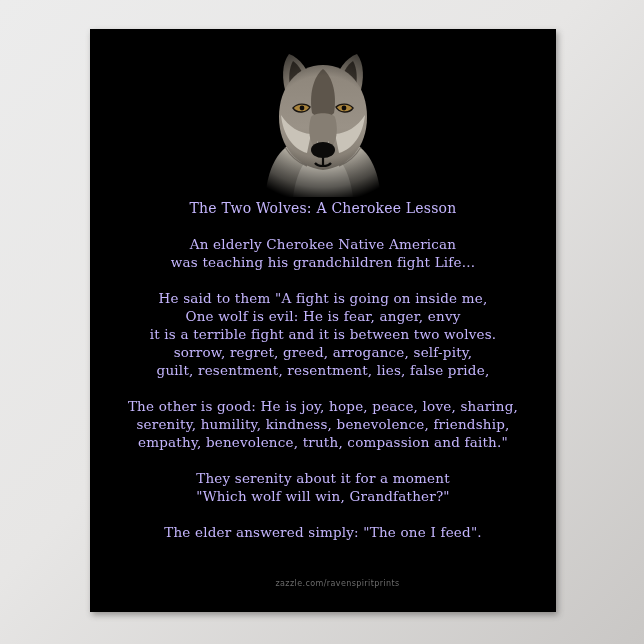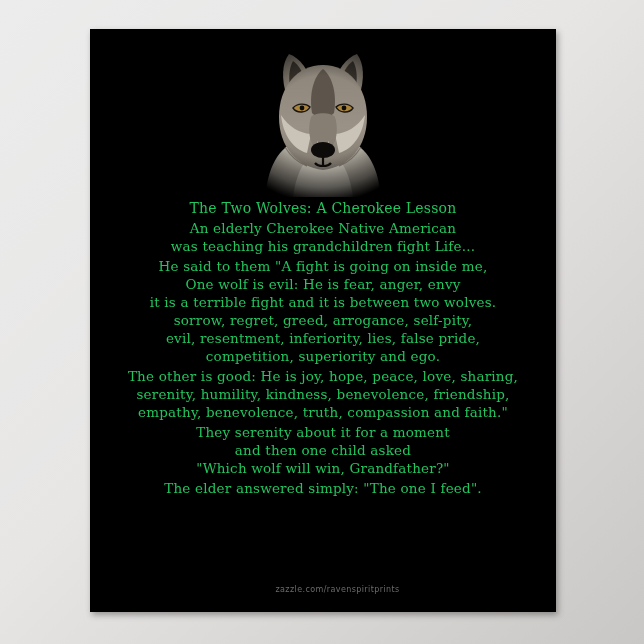--- a/index.html
+++ b/index.html
@@ -31,30 +31,30 @@
     width: 172px;
     height: 148px;
   }
   .wolf-wrap svg { width: 100%; height: 100%; display: block; }
   .poster-text {
     position: absolute;
     top: 170px;
     left: 0;
     right: 0;
     text-align: center;
-    color: #22c55e;
+    color: #c4b5fd;
     font-size: 13.5px;
     line-height: 18px;
     letter-spacing: 0.2px;
   }
   .poster-text .title { font-size: 14px; }
-  .poster-text .para { margin-top: 2px; }
+  .poster-text .para { margin-top: 18px; }
   .watermark {
     position: absolute;
-    bottom: 18px;
+    bottom: 24px;
     left: 0;
     right: 0;
     text-align: center;
     color: #6b6b6b;
     font-size: 8px;
     font-family: "DejaVu Sans", sans-serif;
     letter-spacing: 0.4px;
     margin-left: 29px;
   }
 </style>
@@ -122,33 +122,31 @@
       <div class="para">
         <div>An elderly Cherokee Native American</div>
         <div>was teaching his grandchildren fight Life...</div>
       </div>
 
       <div class="para">
         <div>He said to them "A fight is going on inside me,</div>
         <div>One wolf is evil: He is fear, anger, envy</div>
         <div>it is a terrible fight and it is between two wolves.</div>
         <div>sorrow, regret, greed, arrogance, self-pity,</div>
-        <div>evil, resentment, inferiority, lies, false pride,</div>
-        <div>competition, superiority and ego.</div>
+        <div>guilt, resentment, resentment, lies, false pride,</div>
       </div>
 
       <div class="para">
         <div>The other is good: He is joy, hope, peace, love, sharing,</div>
         <div>serenity, humility, kindness, benevolence, friendship,</div>
         <div>empathy, benevolence, truth, compassion and faith."</div>
       </div>
 
       <div class="para">
         <div>They serenity about it for a moment</div>
-        <div>and then one child asked</div>
         <div>"Which wolf will win, Grandfather?"</div>
       </div>
 
       <div class="para">
         <div>The elder answered simply: "The one I feed".</div>
       </div>
     </div>
 
     <div class="watermark">zazzle.com/ravenspiritprints</div>
   </div>

